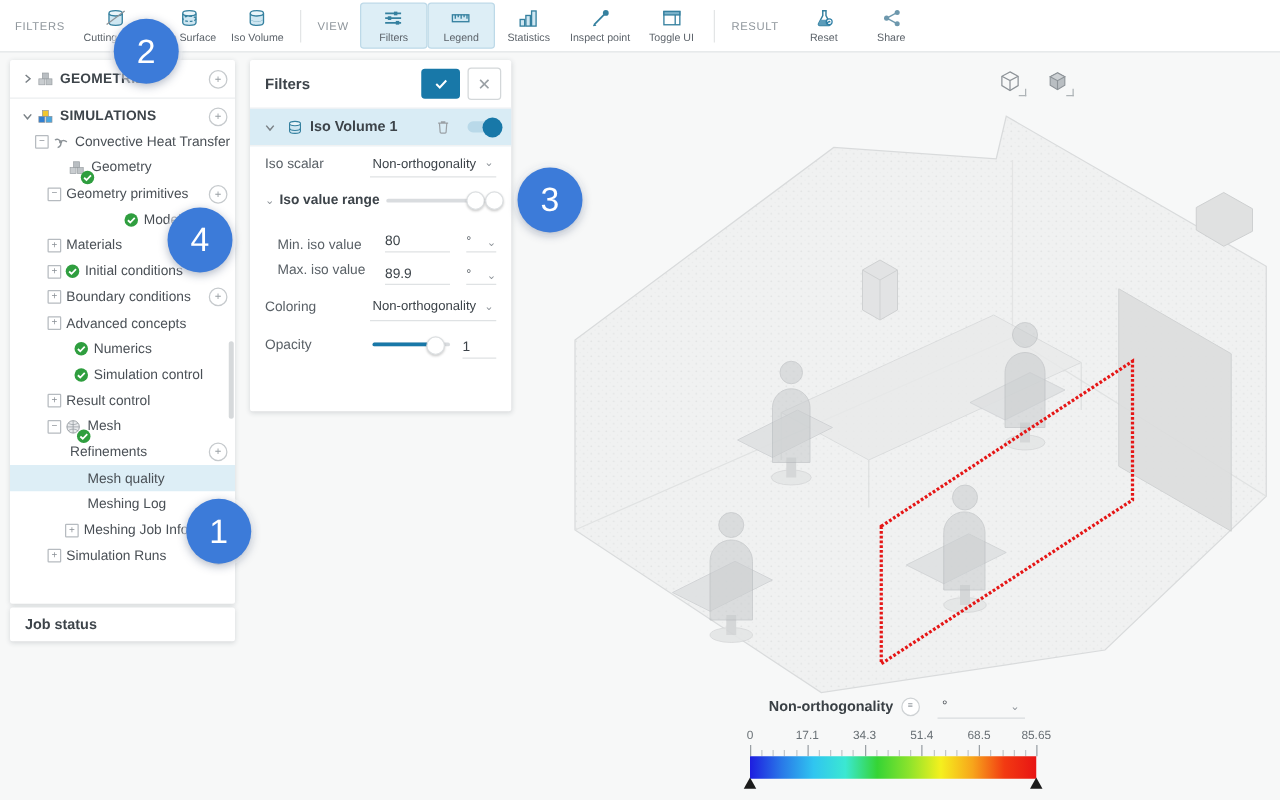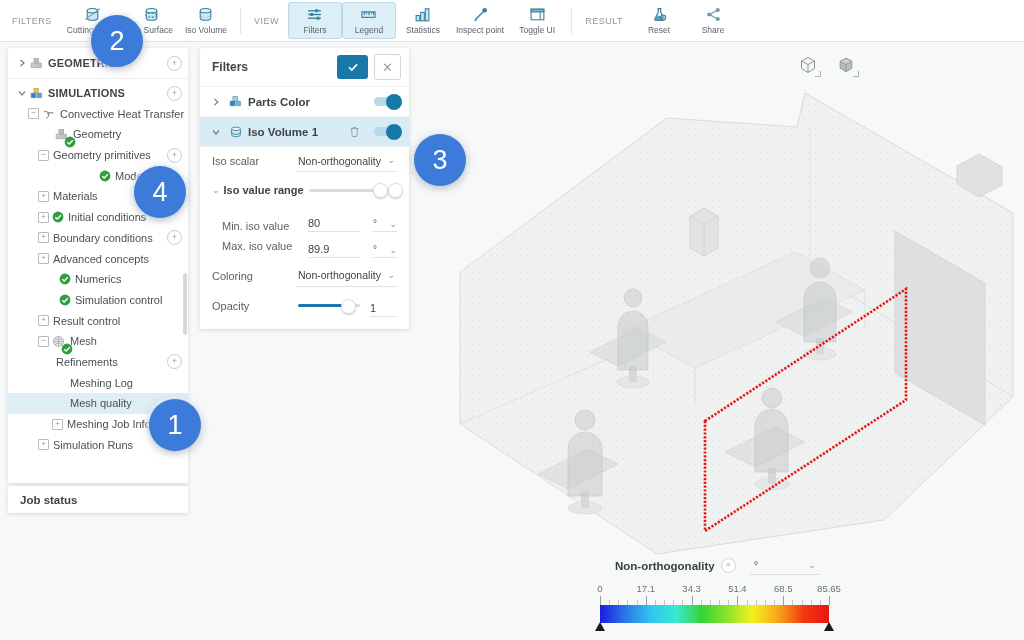--- a/index.html
+++ b/index.html
@@ -553,25 +553,25 @@
               <path d="M3.3 6.2 L5.2 8 L8.8 4.3" stroke="#fff" stroke-width="1.4" fill="none"></path>
             </svg>
           </span>
         </span>
         <span class="tlabel">Mesh</span>
       </div>
       <div class="tree-row" style="padding-left: 44px;">
         <span class="tlabel">Refinements</span>
         <span class="row-plus">+</span>
       </div>
+      <div class="tree-row selected" style="padding-left: 58px;">
+        <span class="tlabel">Mesh quality</span>
+      </div>
       <div class="tree-row" style="padding-left: 58px;">
         <span class="tlabel">Meshing Log</span>
-      </div>
-      <div class="tree-row selected" style="padding-left: 58px;">
-        <span class="tlabel">Mesh quality</span>
       </div>
       <div class="tree-row" style="padding-left: 44px;">
         <span class="box-exp">+</span>
         <span class="tlabel">Meshing Job Info</span>
       </div>
       <div class="tree-row" style="padding-left: 30px;">
         <span class="box-exp">+</span>
         <span class="tlabel">Simulation Runs</span>
         <span class="row-plus">+</span>
       </div>
@@ -586,38 +586,20 @@
       <span class="fp-title">Filters</span>
       <span class="btn-confirm">
         <svg viewBox="0 0 12 12" width="12" height="12">
           <path d="M2 6.2 L4.8 9 L10 3.4" stroke="#fff" stroke-width="1.6" fill="none"></path>
         </svg>
       </span>
       <span class="btn-close">✕</span>
     </div>
 
     <div id="fp-layers">
-        <div class="f-row">
-          <span class="expander">
-            <svg viewBox="0 0 8 8" width="8" height="8">
-              <path d="M2.5 1 L6 4 L2.5 7" fill="none" stroke="#7a8186" stroke-width="1.2"></path>
-            </svg>
-          </span>
-          <span class="tree-icon">
-            <svg viewBox="0 0 12 12" width="13" height="13">
-              <rect x="3.6" y="1.3" width="4.4" height="4.4" fill="#9cd2ea" stroke="#5b8ba3" stroke-width=".5"></rect>
-              <rect x="1" y="5.6" width="4.4" height="4.4" fill="#2f7fd2" stroke="#5b8ba3" stroke-width=".5"></rect>
-              <rect x="6.3" y="5.6" width="4.4" height="4.4" fill="#6db8dd" stroke="#5b8ba3" stroke-width=".5"></rect>
-            </svg>
-          </span>
-          <span>Parts Color</span>
-          <span class="toggle" style="margin-left: auto;">
-            <span class="knob"></span>
-          </span>
-        </div>
         <div class="f-row selected">
           <span class="expander">
             <svg viewBox="0 0 8 8" width="8" height="8">
               <path d="M1 2.5 L4 6 L7 2.5" fill="none" stroke="#7a8186" stroke-width="1.2"></path>
             </svg>
           </span>
           <span class="tree-icon">
             <svg viewBox="0 0 16 16" width="14" height="14">
               <path d="M3 4.5 V11.2 c0 1.2 2.2 2.2 5 2.2 s5 -1 5 -2.2 V4.5" fill="#cfe7f2" stroke="#35809f"></path>
               <ellipse cx="8" cy="4.4" rx="5" ry="2" fill="#eaf5fa" stroke="#35809f"></ellipse>

